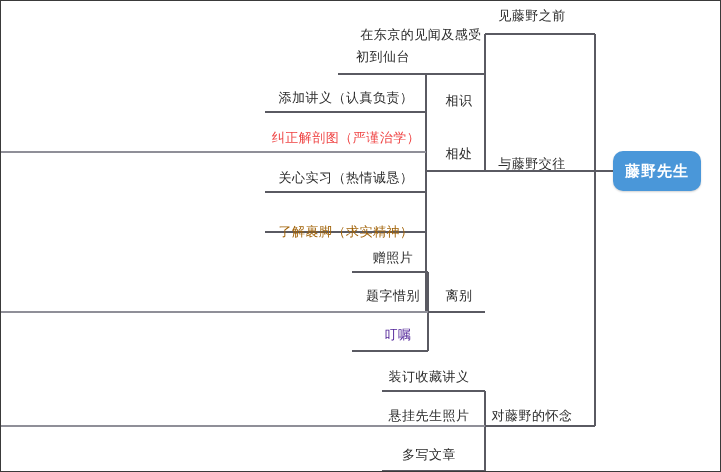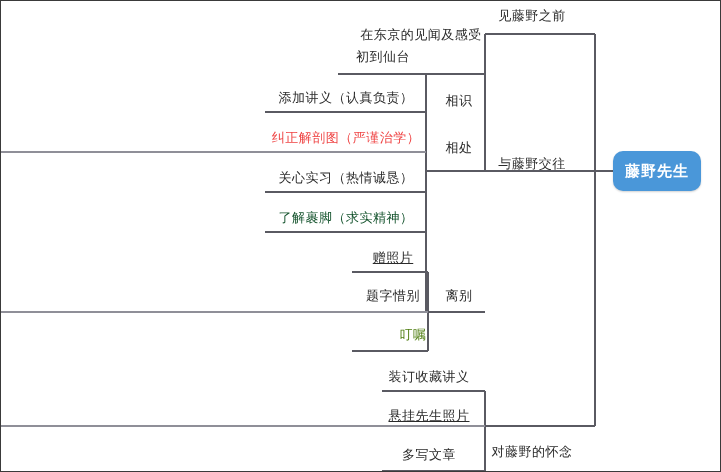--- a/index.html
+++ b/index.html
@@ -87,28 +87,28 @@
   <div id="root-node" style="left: 612px; top: 150px; width: 88px; height: 40px; background: rgb(74, 151, 217); color: rgb(255, 255, 255);">
     <span>藤野先生</span>
   </div>
 
   <div id="labels">
       <div class="node-label center" style="left: 531px; top: 9px; color: rgb(43, 43, 43); font-family: Liberation Mono, monospace;">见藤野之前</div>
       <div class="node-label center" style="left: 420px; top: 8px; color: rgb(43, 43, 43); margin-top: 19px;">在东京的见闻及感受</div>
       <div class="node-label center" style="left: 531px; top: 156px; color: rgb(43, 43, 43);">与藤野交往</div>
       <div class="node-label center" style="left: 458px; top: 49px; color: rgb(43, 43, 43); margin-top: 44px;">相识</div>
       <div class="node-label center" style="left: 382px; top: 49px; color: rgb(43, 43, 43);">初到仙台</div>
-      <div class="node-label center" style="left: 458px; top: 140px; color: rgb(43, 43, 43);">相处</div>
+      <div class="node-label center" style="left: 458px; top: 146px; color: rgb(43, 43, 43);">相处</div>
       <div class="node-label center" style="left: 345px; top: 90px; color: rgb(43, 43, 43);">添加讲义（认真负责）</div>
       <div class="node-label center" style="left: 345px; top: 130px; color: #ef4444; text-align: center;">纠正解剖图（严谨治学）</div>
       <div class="node-label center" style="left: 345px; top: 170px; color: rgb(43, 43, 43);">关心实习（热情诚恳）</div>
-      <div class="node-label center" style="left: 345px; top: 210px; color: #14532d; text-align: center;">了解裹脚（求实精神）</div>
+      <div class="node-label center" style="left: 345px; top: 224px; color: #a16207; text-align: center;">了解裹脚（求实精神）</div>
       <div class="node-label center" style="left: 458px; top: 288px; color: rgb(43, 43, 43);">离别</div>
-      <div class="node-label center" style="left: 392px; top: 250px; color: rgb(43, 43, 43); text-decoration: underline;">赠照片</div>
+      <div class="node-label center" style="left: 392px; top: 250px; color: rgb(43, 43, 43);">赠照片</div>
       <div class="node-label center" style="left: 392px; top: 288px; color: rgb(43, 43, 43);">题字惜别</div>
-      <div class="node-label center" style="left: 412px; top: 327px; color: #4d7c0f;">叮嘱</div>
-      <div class="node-label center" style="left: 531px; top: 408px; color: rgb(43, 43, 43); margin-top: 36px;">对藤野的怀念</div>
+      <div class="node-label center" style="left: 397px; top: 327px; color: #4c1d95;">叮嘱</div>
+      <div class="node-label center" style="left: 531px; top: 408px; color: rgb(43, 43, 43);">对藤野的怀念</div>
       <div class="node-label center" style="left: 428px; top: 369px; color: rgb(43, 43, 43);">装订收藏讲义</div>
-      <div class="node-label center" style="left: 428px; top: 408px; color: rgb(43, 43, 43); text-decoration: underline;">悬挂先生照片</div>
+      <div class="node-label center" style="left: 428px; top: 408px; color: rgb(43, 43, 43);">悬挂先生照片</div>
       <div class="node-label center" style="left: 428px; top: 447px; color: rgb(43, 43, 43);">多写文章</div>
     </div>
 
 </div>
 
 </body></html>

